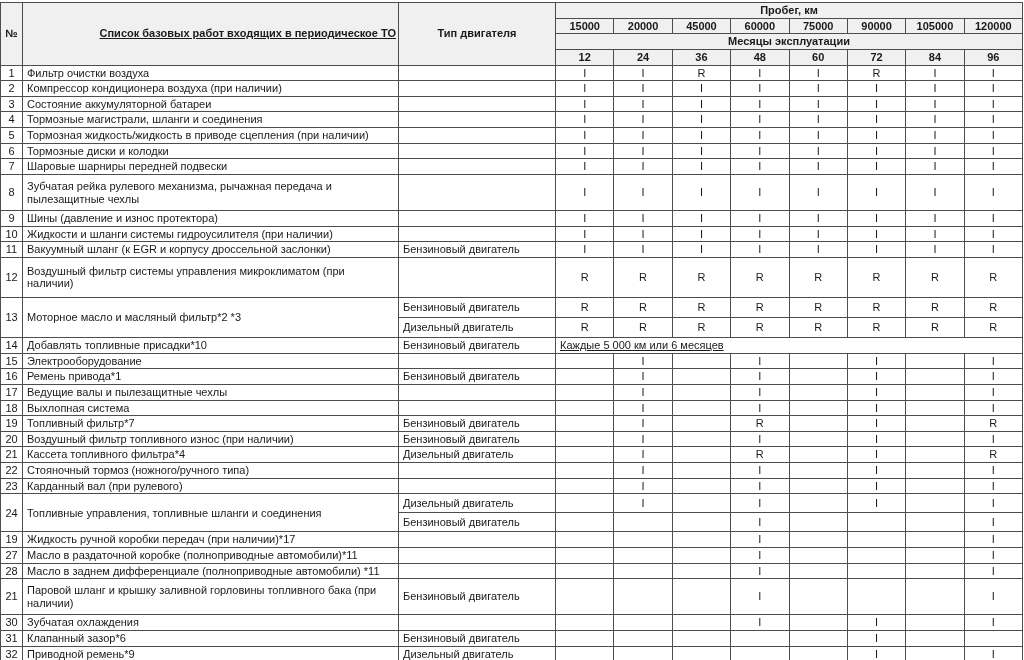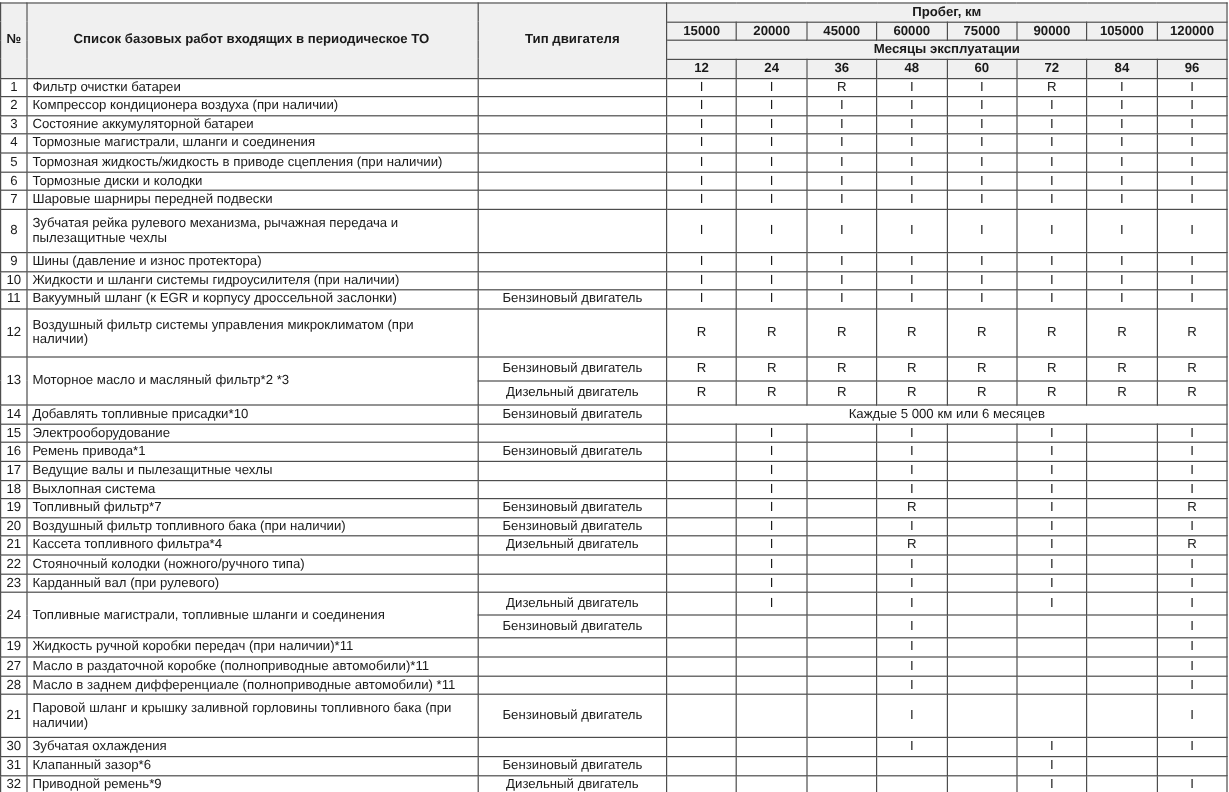--- a/index.html
+++ b/index.html
@@ -9,27 +9,27 @@
   }
   html,body{margin:0;padding:0;background:#fff;}
   body{font-family:"Liberation Sans","DejaVu Sans",sans-serif;color:var(--text);}
   .wrap{padding:2px 0 0 0;}
   table{border-collapse:collapse;table-layout:fixed;width:1023px;}
   col.c-num{width:22px;}
   col.c-works{width:376px;}
   col.c-engine{width:157px;}
   th,td{border:1px solid var(--border);font-size:11px;line-height:1.15;overflow:hidden;}
   thead th{background:var(--header-bg);font-weight:bold;padding:1px 2px;}
-  thead th.works-h{text-align:center;padding-left:0;}
+  thead th.works-h{text-align:right;padding-left:0;text-decoration:underline;}
   tbody tr{height:13px;}
   td.num{text-align:center;padding:0 1px;}
   td.label{text-align:left;padding:1px 4px;}
-  td.engine{text-align:center;padding:1px 16px;}
+  td.engine{text-align:left;padding:1px 4px;}
   td.val{text-align:center;padding:0;}
-  td.span{text-align:center;padding:1px 4px;}
+  td.span{text-align:left;padding:1px 4px;text-decoration:underline;}
 </style>
 </head>
 <body>
 
 <div class="wrap">
   <table>
     <colgroup>
       <col class="c-num">
         <col class="c-works">
         <col class="c-engine">
@@ -69,21 +69,21 @@
           <th>48</th>
           <th>60</th>
           <th>72</th>
           <th>84</th>
           <th>96</th>
         </tr>
     </thead>
     <tbody id="table-body">
         <tr>
           <td class="num">1</td>
-          <td class="label">Фильтр очистки батареи</td>
+          <td class="label">Фильтр очистки воздуха</td>
           <td class="engine"></td>
           <td class="val">I</td>
           <td class="val">I</td>
           <td class="val">R</td>
           <td class="val">I</td>
           <td class="val">I</td>
           <td class="val">R</td>
           <td class="val">I</td>
           <td class="val">I</td>
         </tr>
@@ -320,21 +320,21 @@
           <td class="val">I</td>
           <td class="val"></td>
           <td class="val">R</td>
           <td class="val"></td>
           <td class="val">I</td>
           <td class="val"></td>
           <td class="val">R</td>
         </tr>
         <tr>
           <td class="num">20</td>
-          <td class="label">Воздушный фильтр топливного бака (при наличии)</td>
+          <td class="label">Воздушный фильтр топливного износ (при наличии)</td>
           <td class="engine">Бензиновый двигатель</td>
           <td class="val"></td>
           <td class="val">I</td>
           <td class="val"></td>
           <td class="val">I</td>
           <td class="val"></td>
           <td class="val">I</td>
           <td class="val"></td>
           <td class="val">I</td>
         </tr>
@@ -346,21 +346,21 @@
           <td class="val">I</td>
           <td class="val"></td>
           <td class="val">R</td>
           <td class="val"></td>
           <td class="val">I</td>
           <td class="val"></td>
           <td class="val">R</td>
         </tr>
         <tr>
           <td class="num">22</td>
-          <td class="label">Стояночный колодки (ножного/ручного типа)</td>
+          <td class="label">Стояночный тормоз (ножного/ручного типа)</td>
           <td class="engine"></td>
           <td class="val"></td>
           <td class="val">I</td>
           <td class="val"></td>
           <td class="val">I</td>
           <td class="val"></td>
           <td class="val">I</td>
           <td class="val"></td>
           <td class="val">I</td>
         </tr>
@@ -372,21 +372,21 @@
           <td class="val">I</td>
           <td class="val"></td>
           <td class="val">I</td>
           <td class="val"></td>
           <td class="val">I</td>
           <td class="val"></td>
           <td class="val">I</td>
         </tr>
         <tr style="height: 19px;">
           <td class="num" rowspan="2">24</td>
-          <td class="label" rowspan="2">Топливные магистрали, топливные шланги и соединения</td>
+          <td class="label" rowspan="2">Топливные управления, топливные шланги и соединения</td>
           <td class="engine">Дизельный двигатель</td>
           <td class="val"></td>
           <td class="val">I</td>
           <td class="val"></td>
           <td class="val">I</td>
           <td class="val"></td>
           <td class="val">I</td>
           <td class="val"></td>
           <td class="val">I</td>
         </tr>
@@ -396,21 +396,21 @@
           <td class="val"></td>
           <td class="val"></td>
           <td class="val">I</td>
           <td class="val"></td>
           <td class="val"></td>
           <td class="val"></td>
           <td class="val">I</td>
         </tr>
         <tr>
           <td class="num">19</td>
-          <td class="label">Жидкость ручной коробки передач (при наличии)*11</td>
+          <td class="label">Жидкость ручной коробки передач (при наличии)*17</td>
           <td class="engine"></td>
           <td class="val"></td>
           <td class="val"></td>
           <td class="val"></td>
           <td class="val">I</td>
           <td class="val"></td>
           <td class="val"></td>
           <td class="val"></td>
           <td class="val">I</td>
         </tr>

